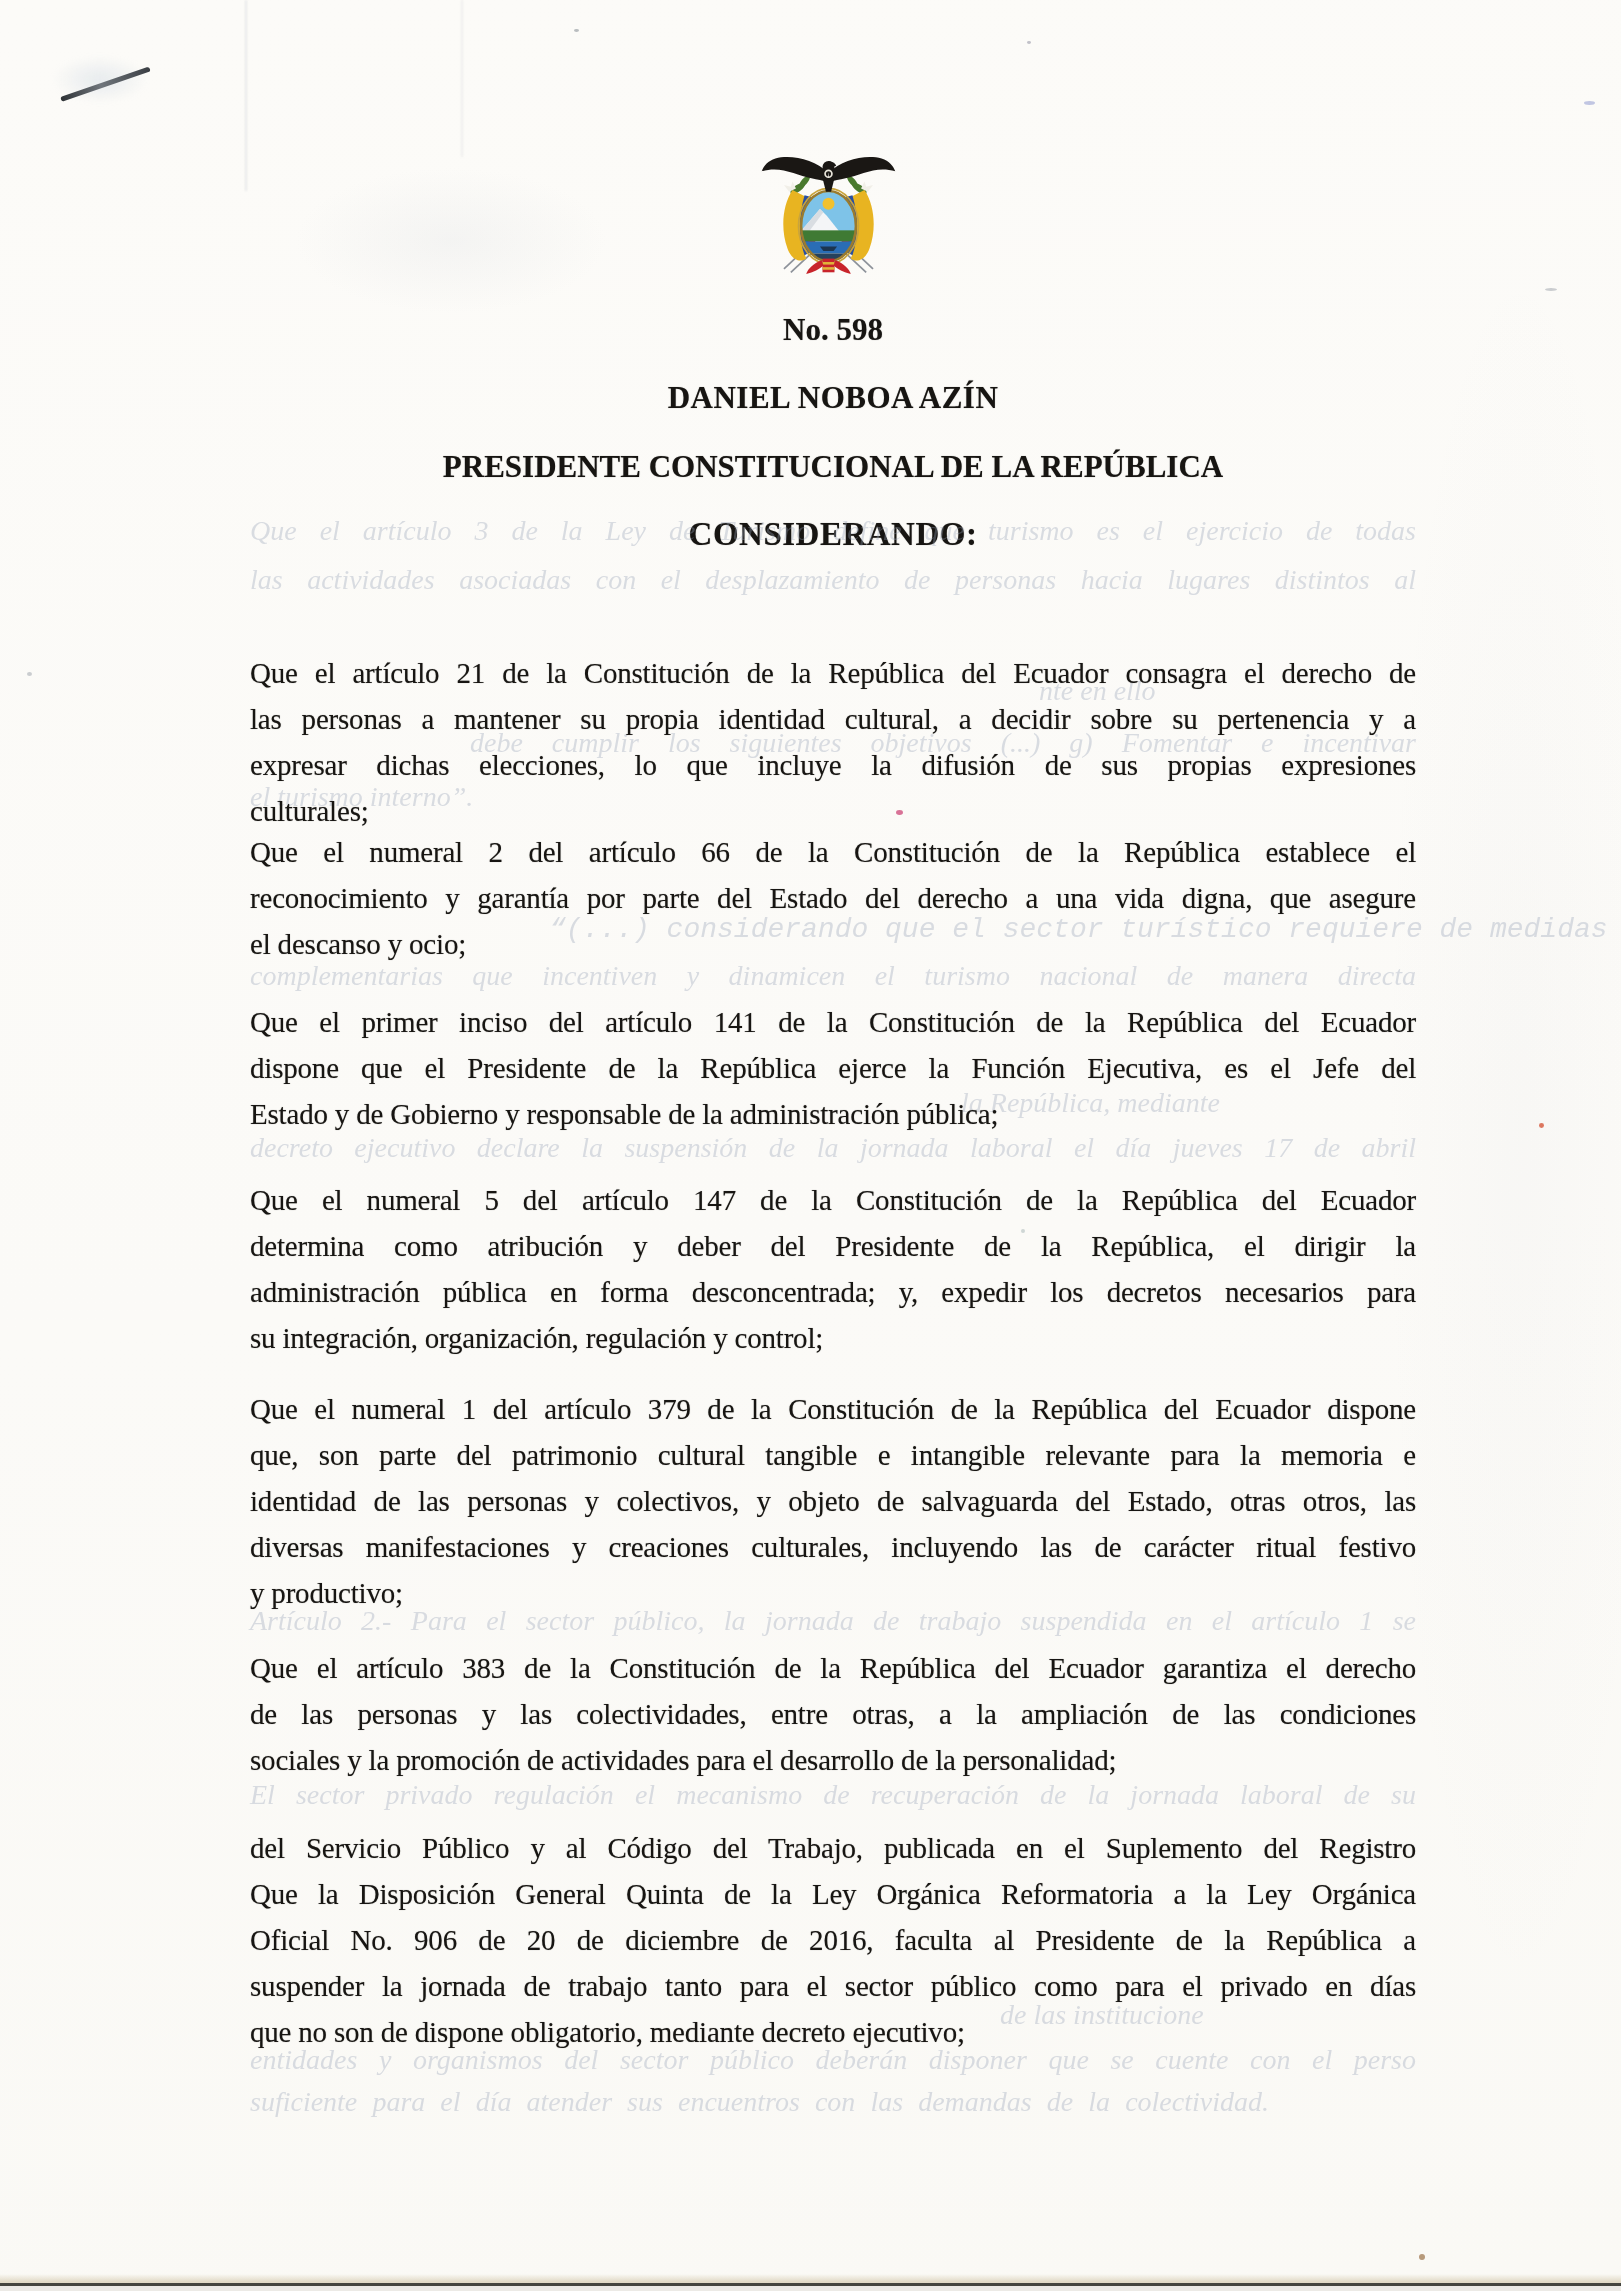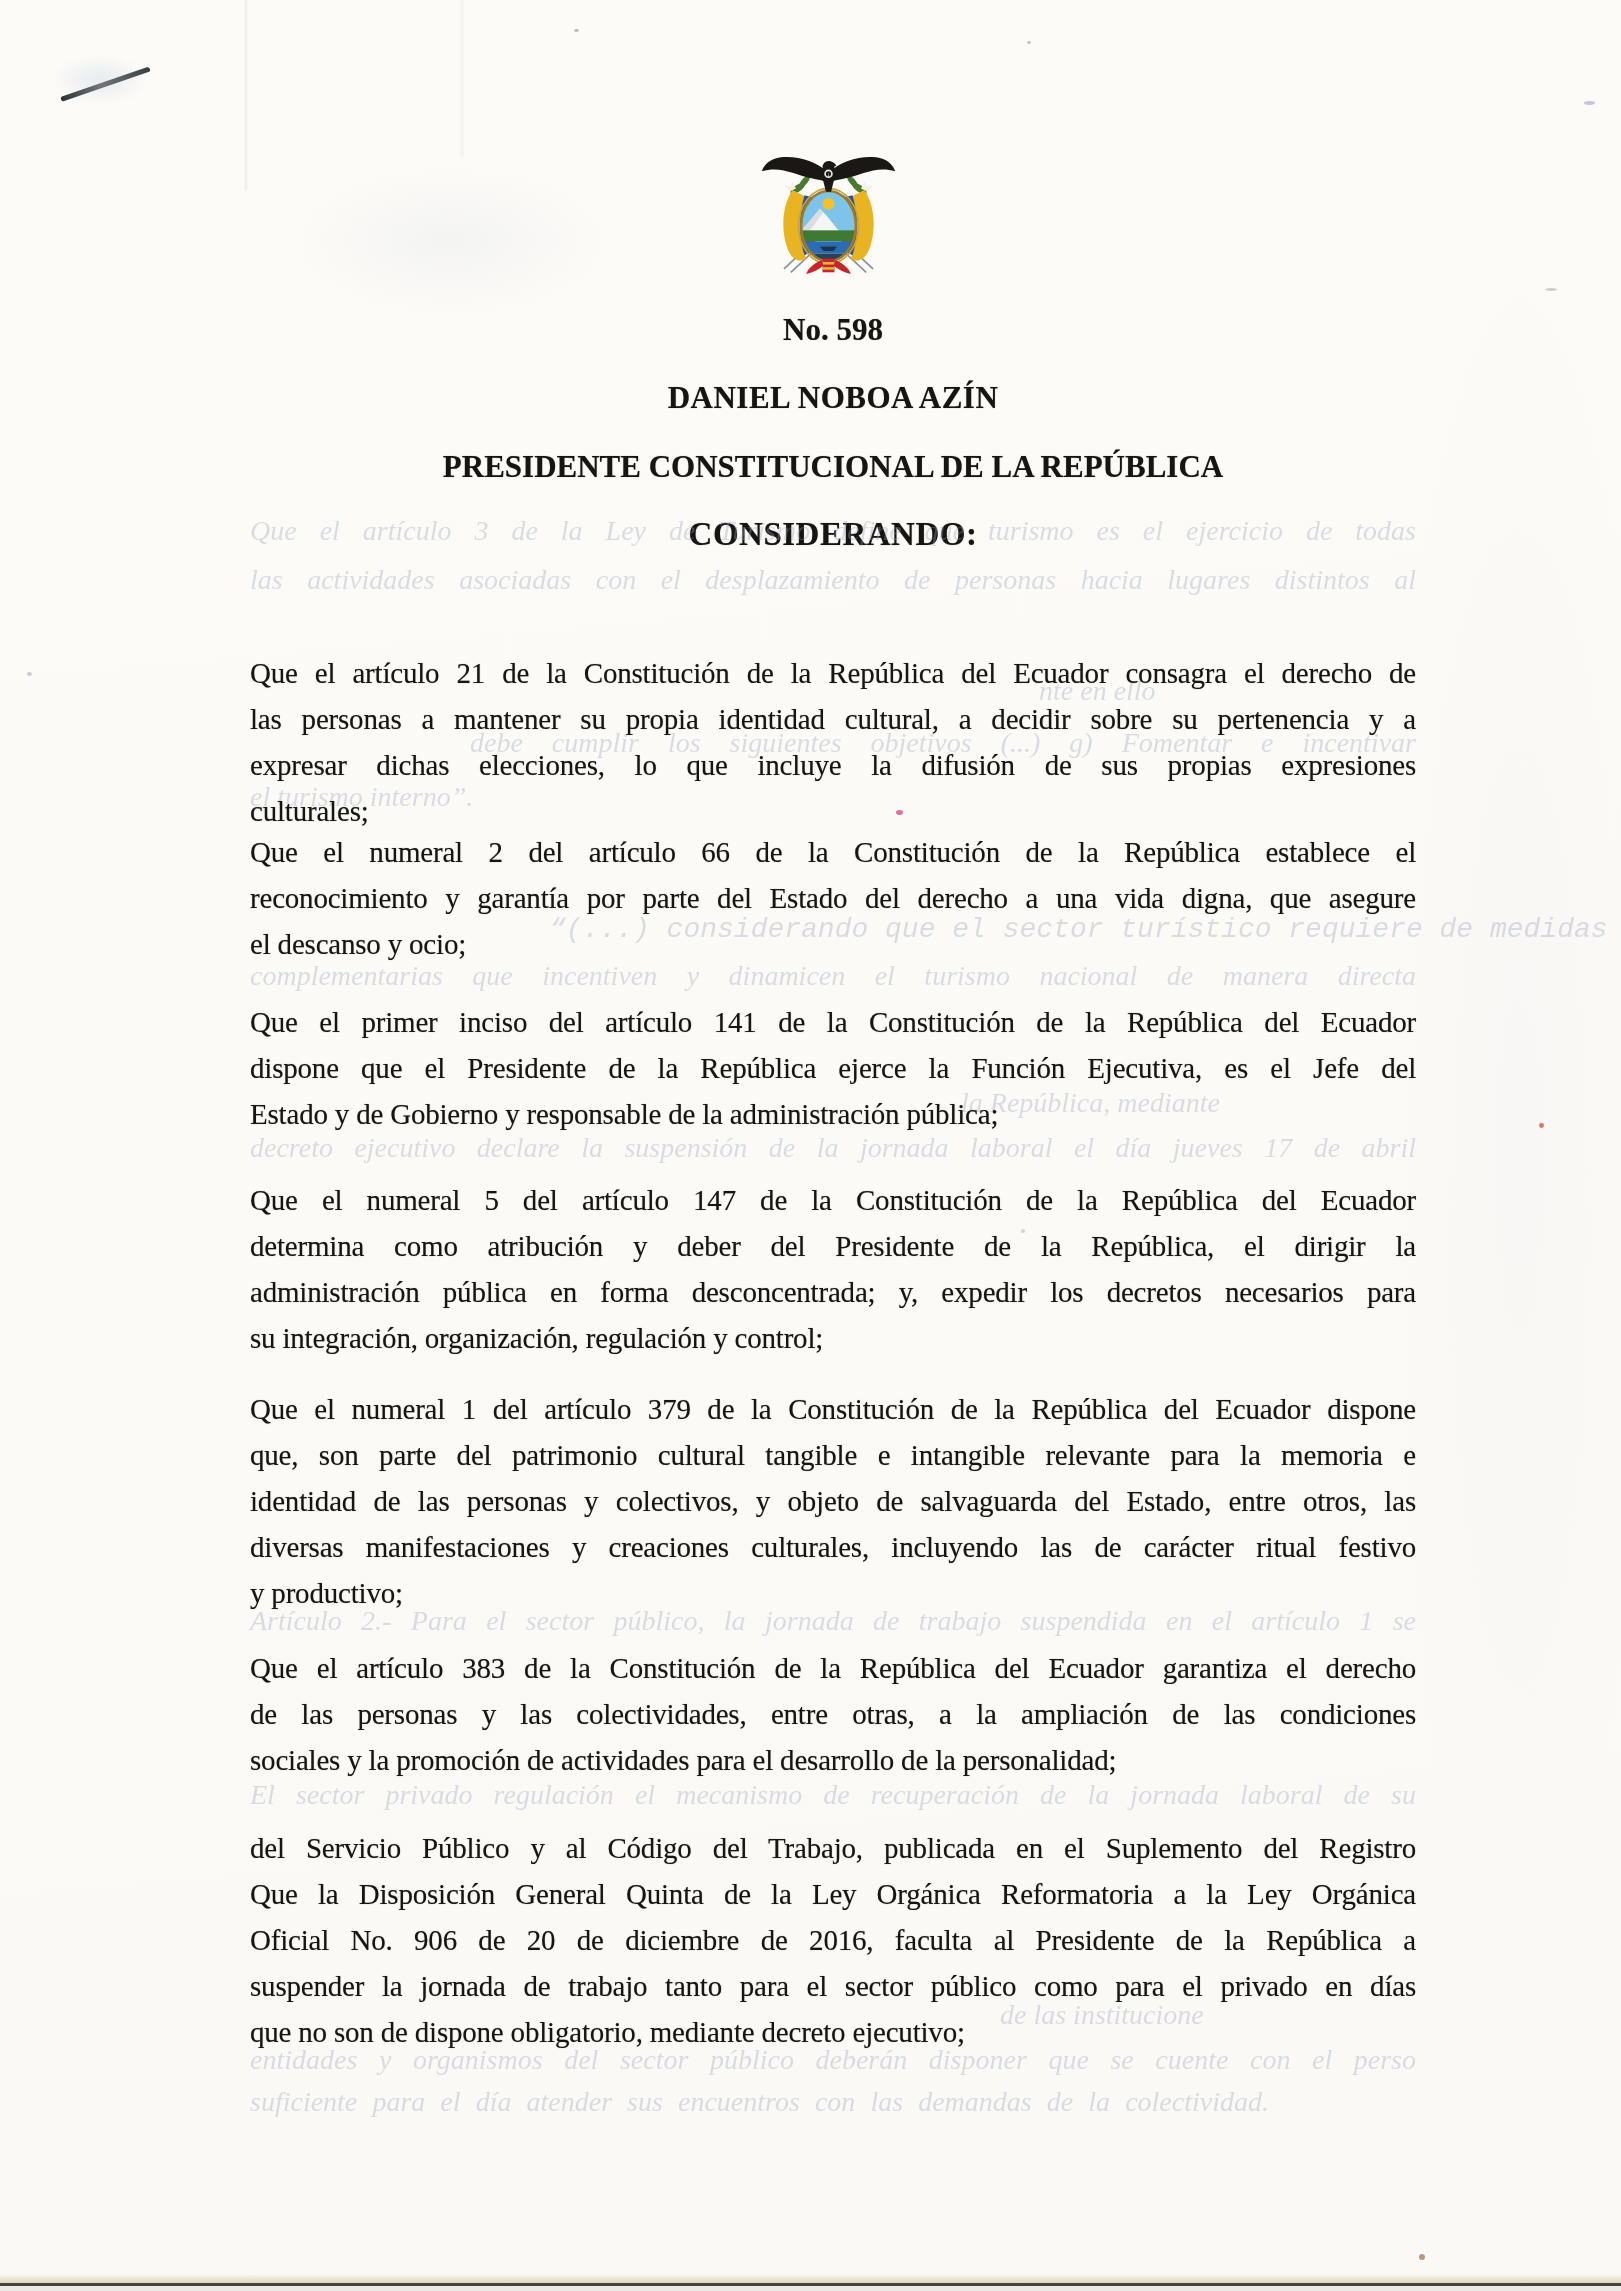--- a/index.html
+++ b/index.html
@@ -157,21 +157,21 @@
       </div>
       <div class="paragraph" style="top: 1177px;">
         <div class="pline">Que el numeral 5 del artículo 147 de la Constitución de la República del Ecuador</div>
         <div class="pline">determina como atribución y deber del Presidente de la República, el dirigir la</div>
         <div class="pline">administración pública en forma desconcentrada; y, expedir los decretos necesarios para</div>
         <div class="pline last">su integración, organización, regulación y control;</div>
       </div>
       <div class="paragraph" style="top: 1386px;">
         <div class="pline">Que el numeral 1 del artículo 379 de la Constitución de la República del Ecuador dispone</div>
         <div class="pline">que, son parte del patrimonio cultural tangible e intangible relevante para la memoria e</div>
-        <div class="pline">identidad de las personas y colectivos, y objeto de salvaguarda del Estado, entre otros, las</div>
+        <div class="pline">identidad de las personas y colectivos, y objeto de salvaguarda del Estado, otras otros, las</div>
         <div class="pline">diversas manifestaciones y creaciones culturales, incluyendo las de carácter ritual festivo</div>
         <div class="pline last">y productivo;</div>
       </div>
       <div class="paragraph" style="top: 1645px;">
         <div class="pline">Que el artículo 383 de la Constitución de la República del Ecuador garantiza el derecho</div>
         <div class="pline">de las personas y las colectividades, entre otras, a la ampliación de las condiciones</div>
         <div class="pline last">sociales y la promoción de actividades para el desarrollo de la personalidad;</div>
       </div>
       <div class="paragraph" style="top: 1825px;">
         <div class="pline">del Servicio Público y al Código del Trabajo, publicada en el Suplemento del Registro</div>

